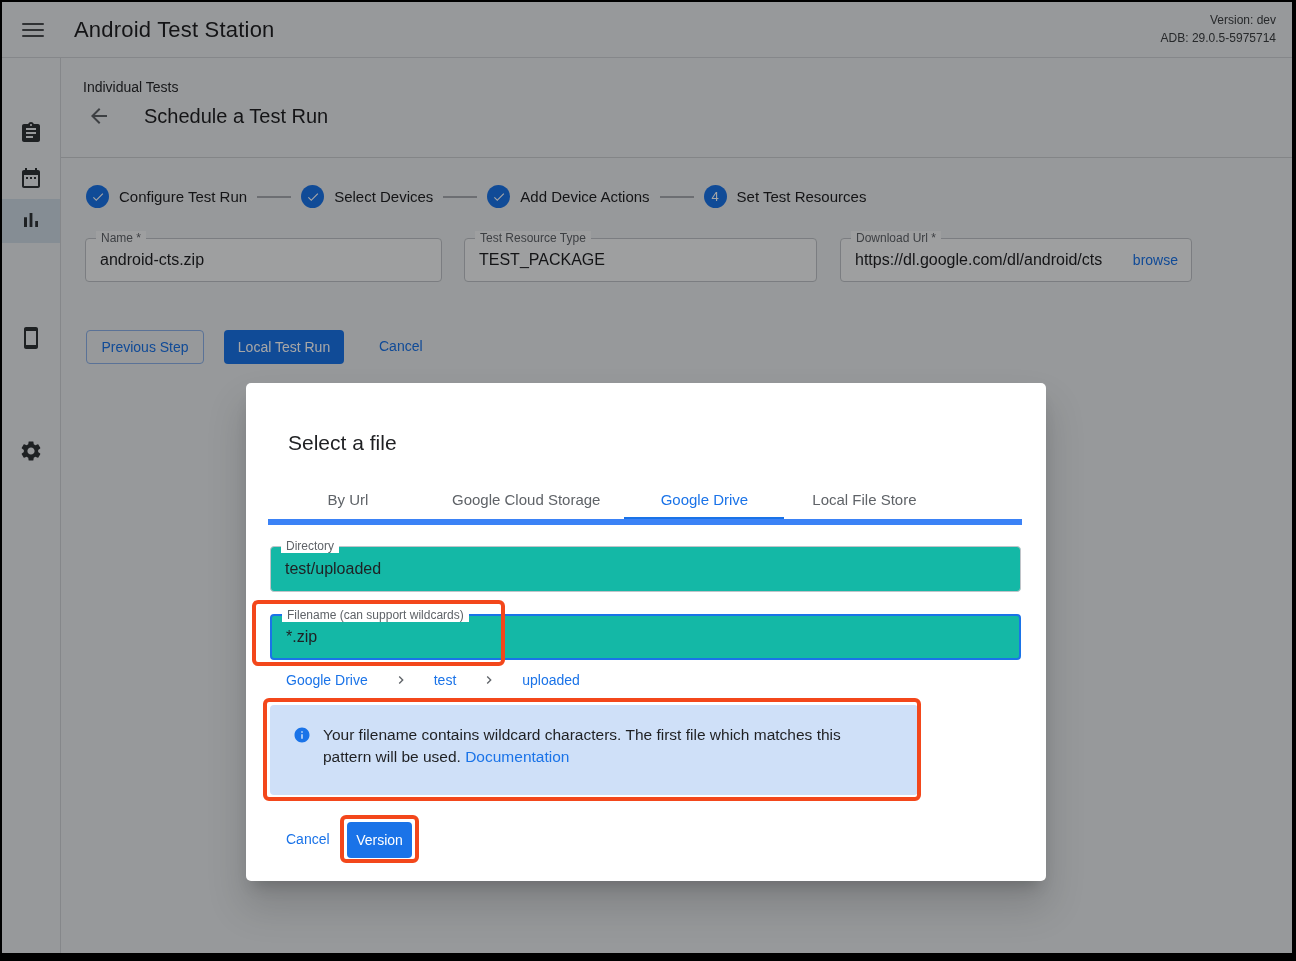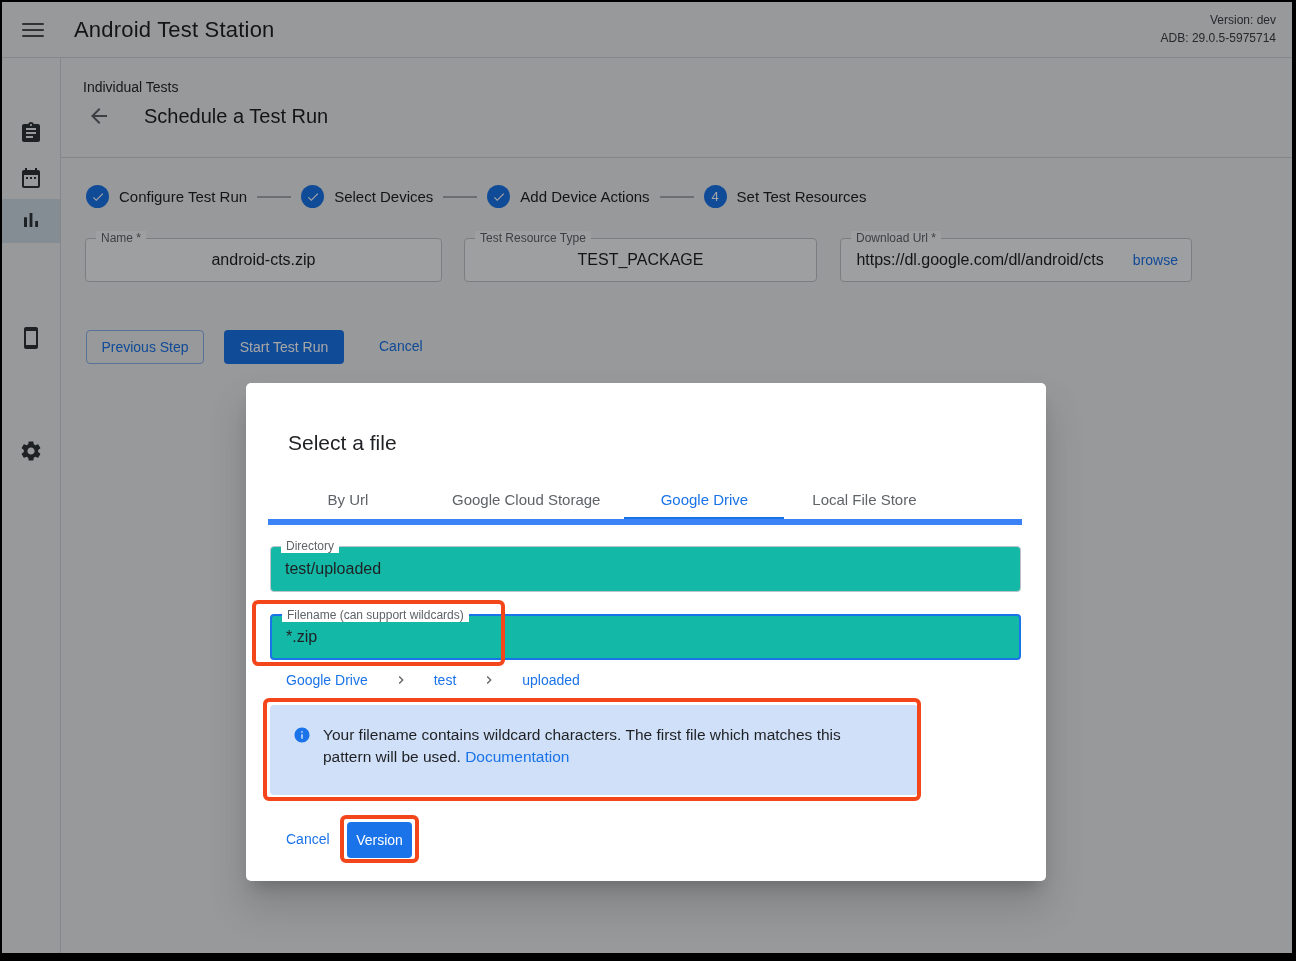--- a/index.html
+++ b/index.html
@@ -39,21 +39,21 @@
                  display:flex; align-items:center; justify-content:center; font-size:13px; flex:0 0 auto; }
   .step-circle svg { width:14px; height:14px; fill:#fff; }
   .step-label { font-size:15px; color:#1f2023; white-space:nowrap; }
   .connector { width:34px; height:2px; background:#a6aaaf; margin:0 10px; }
 
   
   .field { position:absolute; border:1px solid #bdc1c6; border-radius:4px; background:#f3f4f6; }
   .field .flabel { position:absolute; top:-8px; left:10px; padding:0 5px; font-size:12px; color:#5f6368;
                    background:#f3f4f6; line-height:14px; white-space:nowrap; }
   .field input { position:absolute; inset:0; border:none; background:transparent; outline:none;
-                 padding:0 14px; font-size:16px; color:#1f2023; font-family:inherit; width:100%; height:100%;text-align:center; }
+                 padding:0 14px; font-size:16px; color:#1f2023; font-family:inherit; width:100%; height:100%; }
   .field .browse { position:absolute; right:13px; top:50%; transform:translateY(-50%); font-size:14px;
                    color:#1a73e8; cursor:pointer; background:#f3f4f6; padding-left:6px; }
   .field.url input { width:calc(100% - 72px); }
 
   
   .btn { display:inline-flex; align-items:center; justify-content:center; border-radius:4px;
          font-size:14px; font-weight:500; cursor:pointer; font-family:inherit; }
   .btn-outline { position:absolute; left:84px; top:328px; width:118px; height:34px;
                  color:#1a73e8; border:1px solid #8ab0e8; background:transparent; }
   .btn-primary-main { position:absolute; left:222px; top:328px; width:120px; height:34px;
@@ -206,21 +206,21 @@
       <div class="flabel">Test Resource Type</div>
       <input value="TEST_PACKAGE" style="">
     </div>
     <div class="field url" style="left:838px; top:236px; width:352px; height:44px;padding-left:24px;">
       <div class="flabel">Download Url *</div>
       <input value="https://dl.google.com/dl/android/cts" style="">
       <span class="browse">browse</span>
     </div>
 
     <button class="btn btn-outline">Previous Step</button>
-    <button class="btn btn-primary-main">Start Test Run</button>
+    <button class="btn btn-primary-main">Local Test Run</button>
     <button class="btn-text-main">Cancel</button>
 
     <div class="overlay"></div>
 
     <div class="dialog">
       <div class="dlg-title">Select a file</div>
 
       <div class="tabs">
         <div class="tab">By Url</div>
         <div class="tab">Google Cloud Storage</div>

